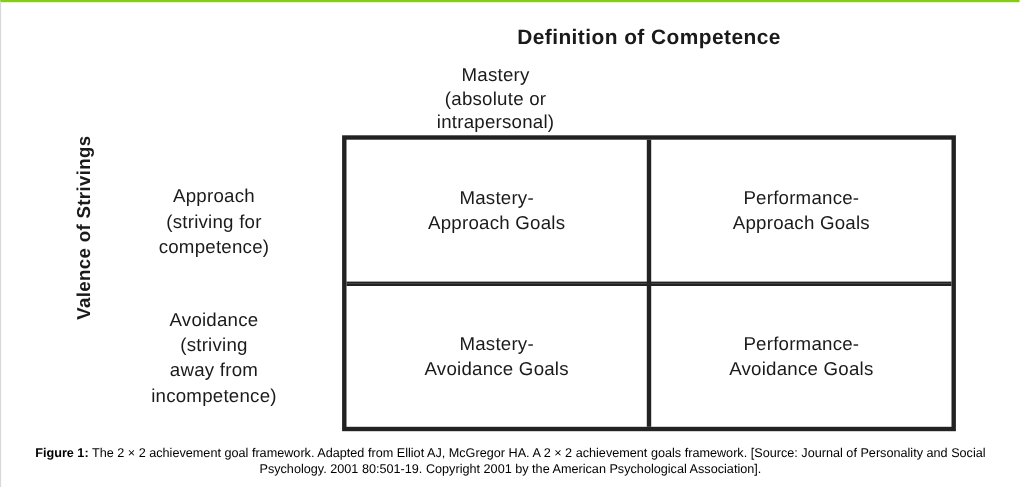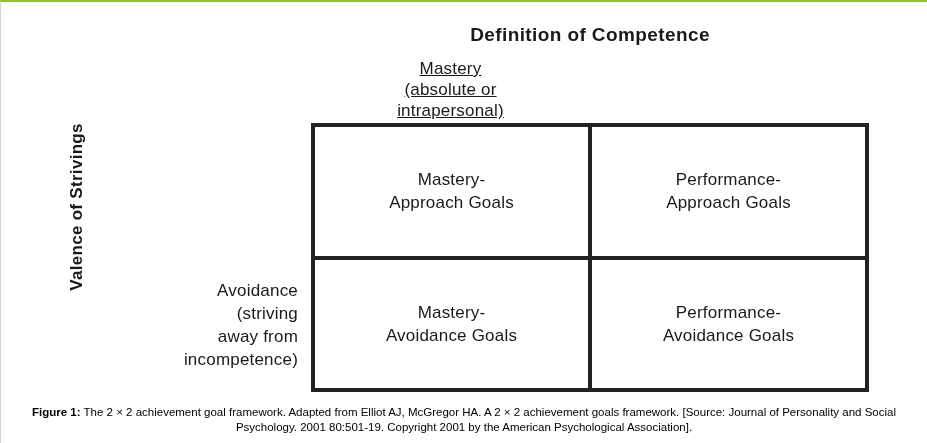--- a/index.html
+++ b/index.html
@@ -125,29 +125,32 @@
     font-weight: bold;
   }
 </style>
 </head>
 <body>
 
 <div id="page">
 
   <div id="figure-title">Definition of Competence</div>
 
-  <div class="col-header" id="col-header-mastery" style="white-space: pre-line; text-decoration: underline;">Mastery
+  <div class="col-header" id="col-header-mastery" style="white-space: pre-line;">Mastery
 (absolute or
 intrapersonal)</div>
 
 
   <div id="axis-label-valence">Valence of Strivings</div>
 
+  <div class="row-label" id="row-label-approach" style="white-space: pre-line;">Approach
+(striving for
+competence)</div>
 
-  <div class="row-label" id="row-label-avoidance" style="white-space: pre-line; text-align: right;">Avoidance
+  <div class="row-label" id="row-label-avoidance" style="white-space: pre-line;">Avoidance
 (striving
 away from
 incompetence)</div>
 
   <div id="matrix">
     <div class="matrix-cell cell-r0 cell-c1" style="white-space: pre-line;">Mastery-
 Approach Goals</div>
     <div class="matrix-cell cell-r0 cell-c0" style="white-space: pre-line;">Performance-
 Approach Goals</div>
     <div class="matrix-cell cell-r1 cell-c1" style="white-space: pre-line;">Mastery-

